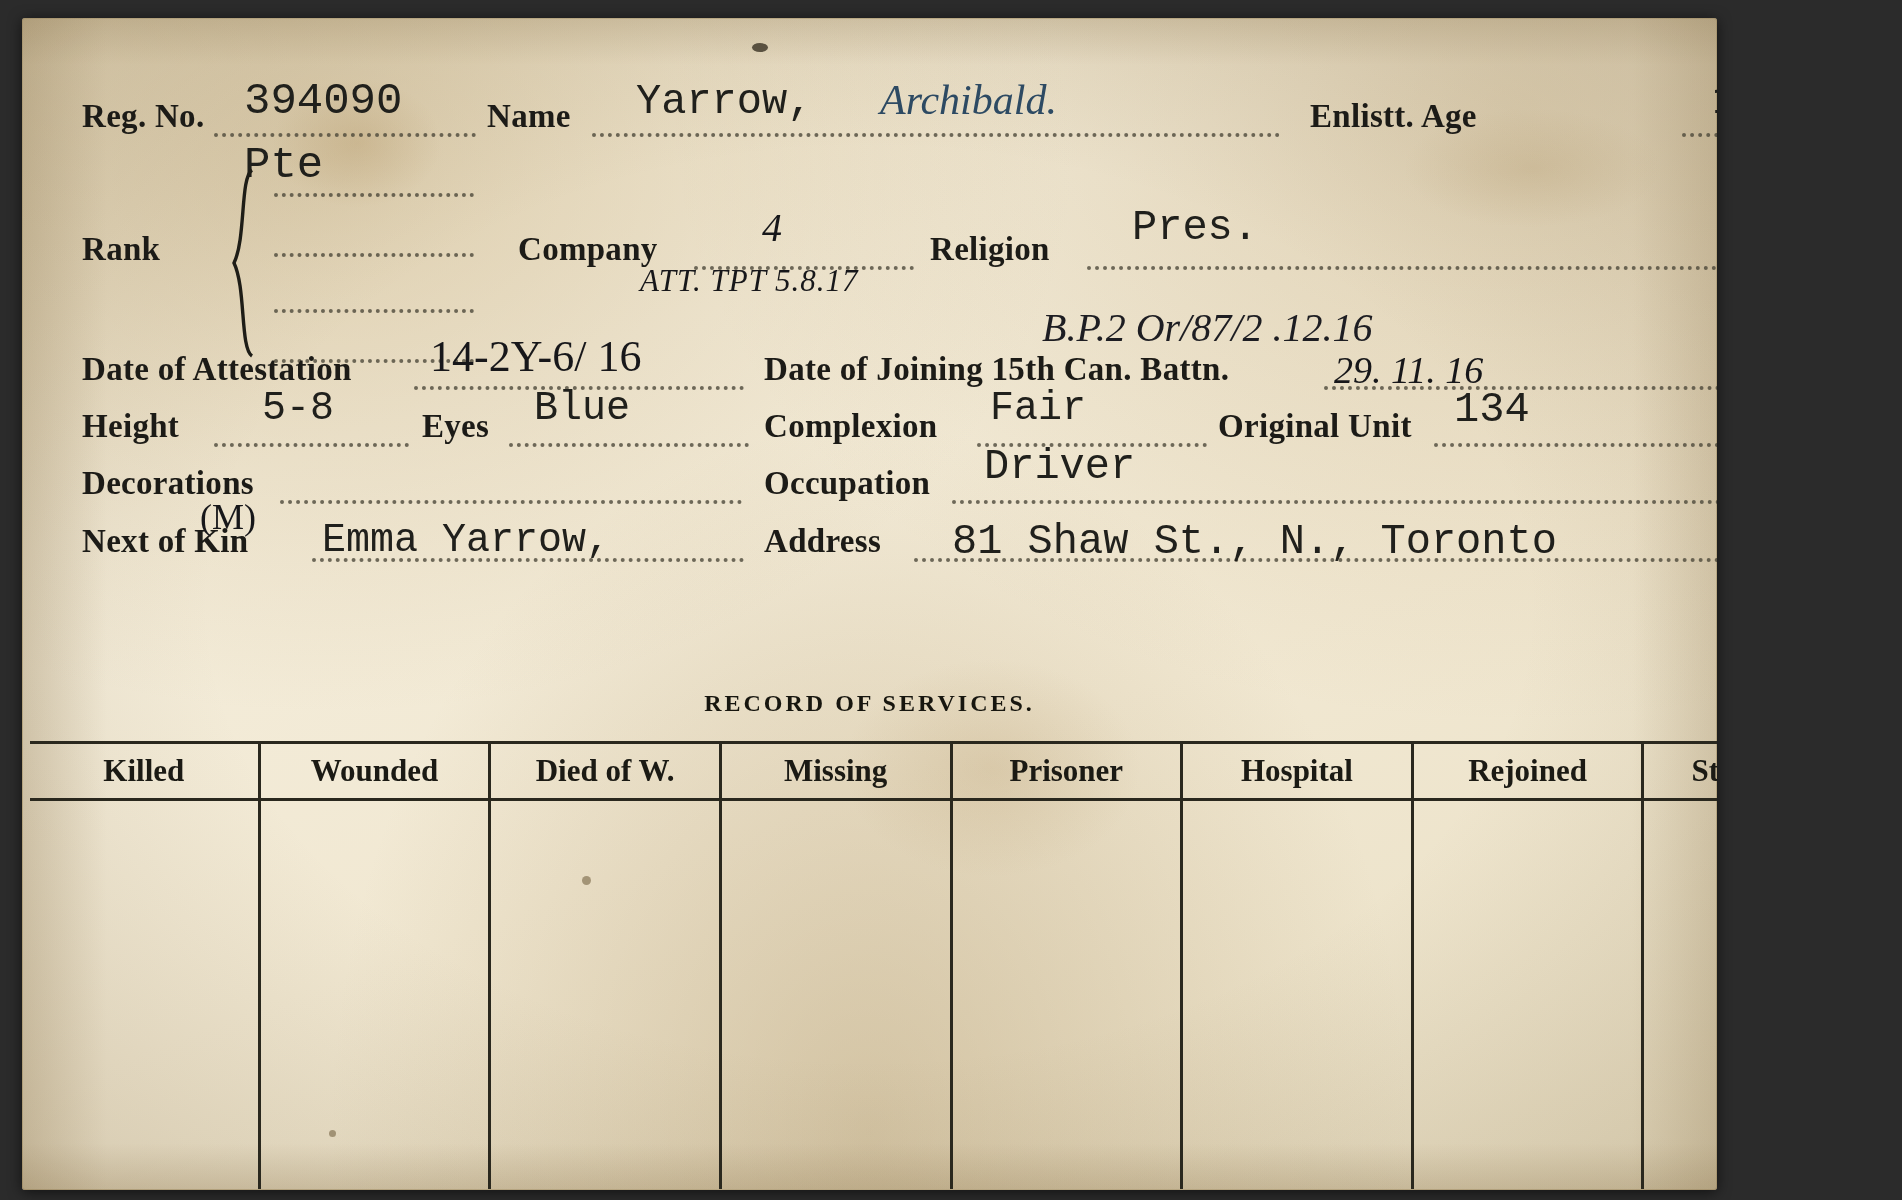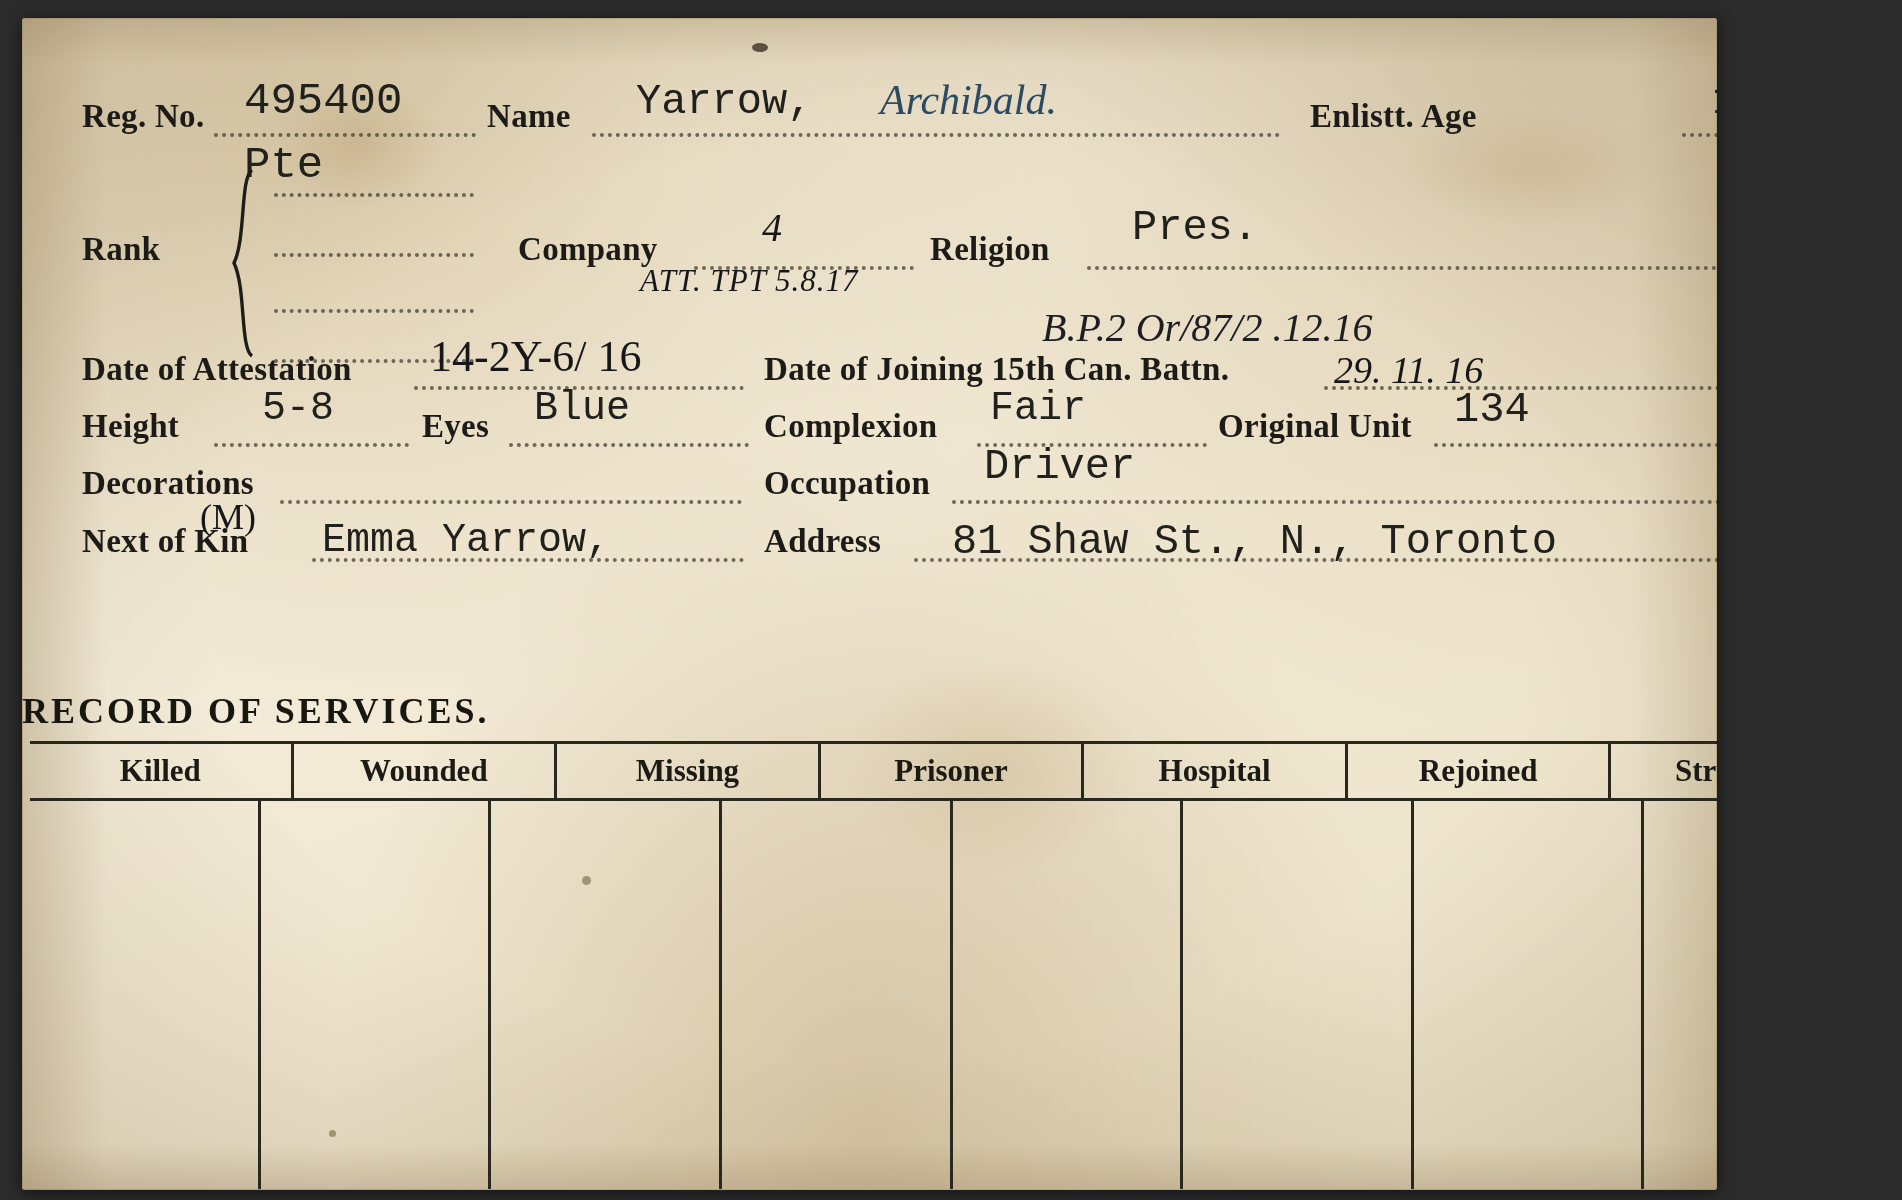--- a/index.html
+++ b/index.html
@@ -96,24 +96,24 @@
     height: 190px;
     pointer-events: none;
   }
 
   
   #ros-title {
     position: absolute;
     left: 0;
     right: 0;
     top: 672px;
-    text-align: left;
+    text-align: center;
     font-family: "Liberation Serif", serif;
     font-weight: bold;
-    font-size: 36px;
+    font-size: 24px;
     letter-spacing: 3px;
     color: #17160f;
   }
   #ros-table {
     position: absolute;
     left: 8px;
     top: 723px;
     width: 1842px;
     height: 445px;
     border-top: 3px solid #2a281e;
@@ -162,21 +162,21 @@
 
   <div class="stain" style="left:250px;top:60px;width:170px;height:130px;background:radial-gradient(ellipse at center, rgba(176,146,96,0.30), rgba(176,146,96,0) 70%);"></div>
   <div class="stain" style="left:820px;top:640px;width:300px;height:220px;background:radial-gradient(ellipse at center, rgba(176,146,96,0.22), rgba(176,146,96,0) 70%);"></div>
   <div class="stain" style="left:1380px;top:90px;width:260px;height:120px;background:radial-gradient(ellipse at center, rgba(170,142,94,0.22), rgba(170,142,94,0) 70%);"></div>
   <div class="speck" style="left:560px;top:858px;width:9px;height:9px;"></div>
   <div class="speck" style="left:307px;top:1112px;width:7px;height:7px;"></div>
   <div class="speck" style="left:730px;top:25px;width:16px;height:9px;background:#3a3224;opacity:0.8;"></div>
 
   <div class="fl" style="left:60px;top:80px;">Reg. No.</div>
   <div class="dots" style="left:192px;top:112px;width:262px;"></div>
-  <div class="tw" style="left:222px;top:58px;font-size:44px;">495400</div>
+  <div class="tw" style="left:222px;top:58px;font-size:44px;">394090</div>
 
   <div class="fl" style="left:465px;top:80px;">Name</div>
   <div class="dots" style="left:570px;top:112px;width:688px;"></div>
   <div class="tw" style="left:614px;top:60px;font-size:42px;">Yarrow,</div>
   <div class="hw" style="left:858px;top:58px;font-size:42px;color:#2d4a63;">Archibald.</div>
 
   <div class="fl" style="left:1288px;top:80px;">Enlistt. Age</div>
   <div class="dots" style="left:1660px;top:112px;width:190px;"></div>
   <div class="tw" style="left:1690px;top:60px;font-size:42px;">19</div>
 
@@ -243,20 +243,21 @@
   <div class="fl" style="left:742px;top:505px;">Address</div>
   <div class="dots" style="left:892px;top:537px;width:958px;"></div>
   <div class="tw" style="left:930px;top:500px;font-size:42px;">81 Shaw St., N., Toronto</div>
 
   <div id="ros-title">RECORD  OF  SERVICES.</div>
 
   <div id="ros-table">
     <div id="ros-head">
       <div class="col firstcol">Killed</div>
       <div class="col">Wounded</div>
+      <div class="col">Died of W.</div>
       <div class="col">Missing</div>
       <div class="col">Prisoner</div>
       <div class="col">Hospital</div>
       <div class="col">Rejoined</div>
       <div class="col">Struck off</div>
     </div>
     <div id="ros-body">
       <div class="col firstcol"></div>
       <div class="col"></div>
       <div class="col"></div>

